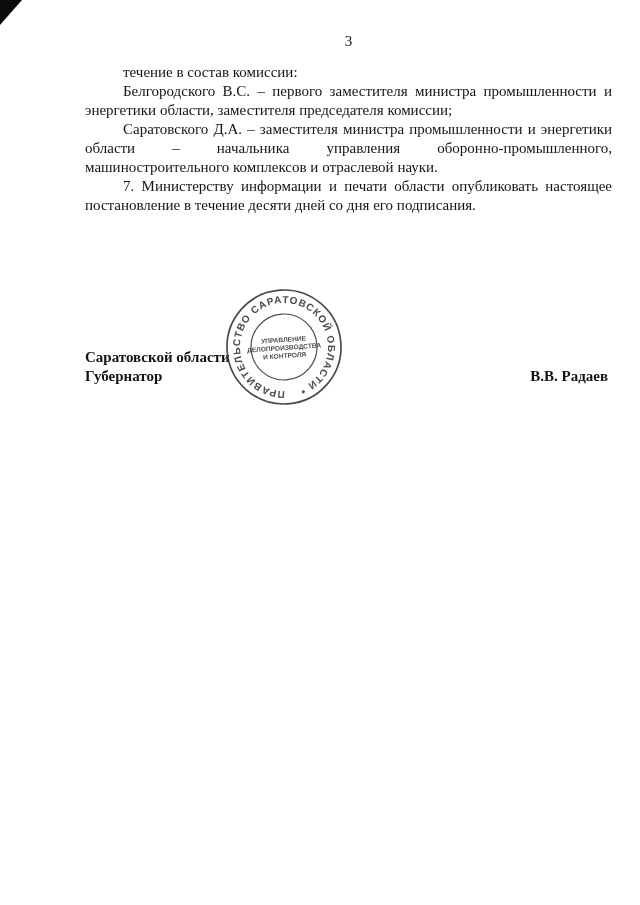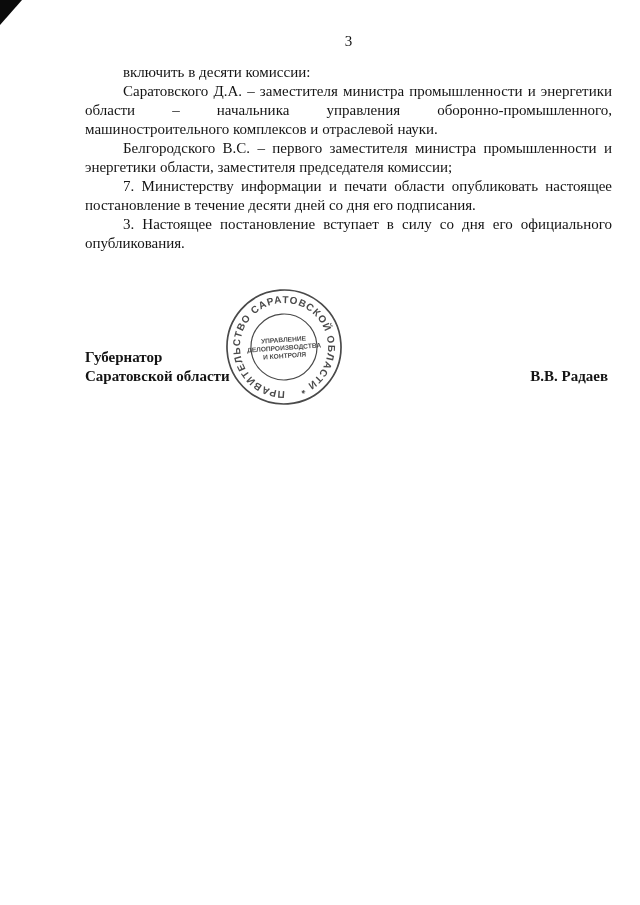--- a/index.html
+++ b/index.html
@@ -95,31 +95,30 @@
 </head>
 <body>
 
 <div class="page">
 
   <div class="corner-artifact"></div>
 
   <div class="page-number">3</div>
 
   <div class="body-text">
-    <p>включить в десяти комиссии:</p>
+    <p>течение в состав комиссии:</p>
+    <p>Белгородского В.С. – первого заместителя министра промышленности и энергетики области, заместителя председателя комиссии;</p>
     <p>Саратовского Д.А. – заместителя министра промышленности и энергетики области – начальника управления оборонно-промышленного, машиностроительного комплексов и отраслевой науки.</p>
-    <p>Белгородского В.С. – первого заместителя министра промышленности и энергетики области, заместителя председателя комиссии;</p>
     <p>7. Министерству информации и печати области опубликовать настоящее постановление в течение десяти дней со дня его подписания.</p>
-    <p>3. Настоящее постановление вступает в силу со дня его официального опубликования.</p>
   </div>
 
   <div class="signature-block">
     <div class="sig-left">
+      <div>Саратовской области</div>
       <div>Губернатор</div>
-      <div>Саратовской области</div>
     </div>
     <div class="sig-right">В.В. Радаев</div>
   </div>
 
   <svg class="stamp" width="120" height="120" viewBox="0 0 120 120">
     <defs>
       <path id="ringPath" d="M 60 104 A 44 44 0 1 1 60 16 A 44 44 0 1 1 60 104"></path>
     </defs>
     <circle class="ring-outer" cx="60" cy="60" r="57"></circle>
     <circle class="ring-inner" cx="60" cy="60" r="33"></circle>

